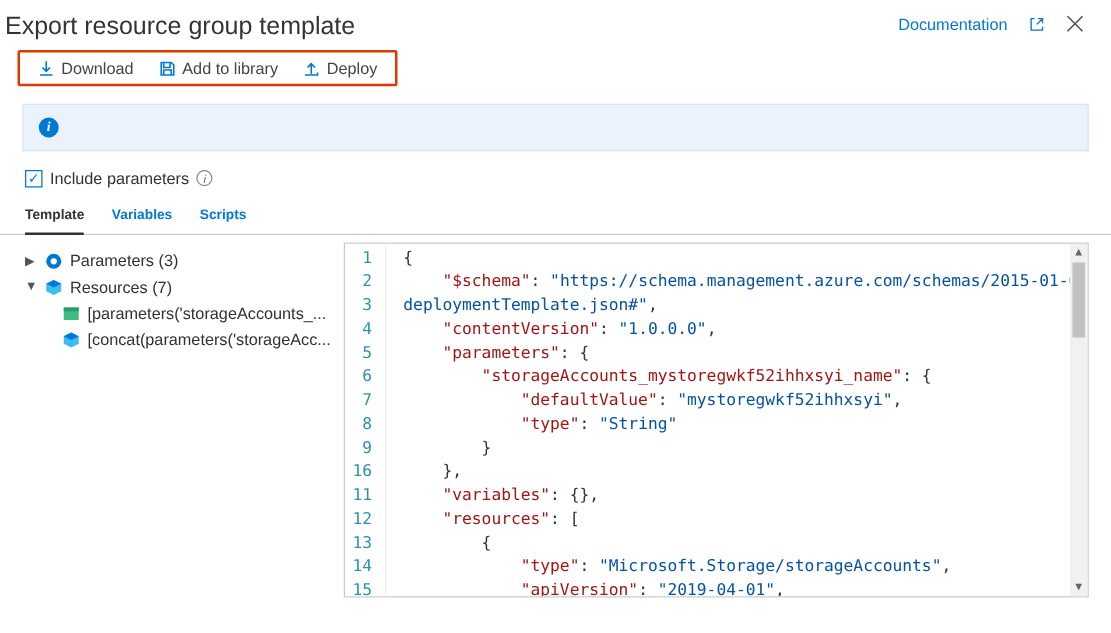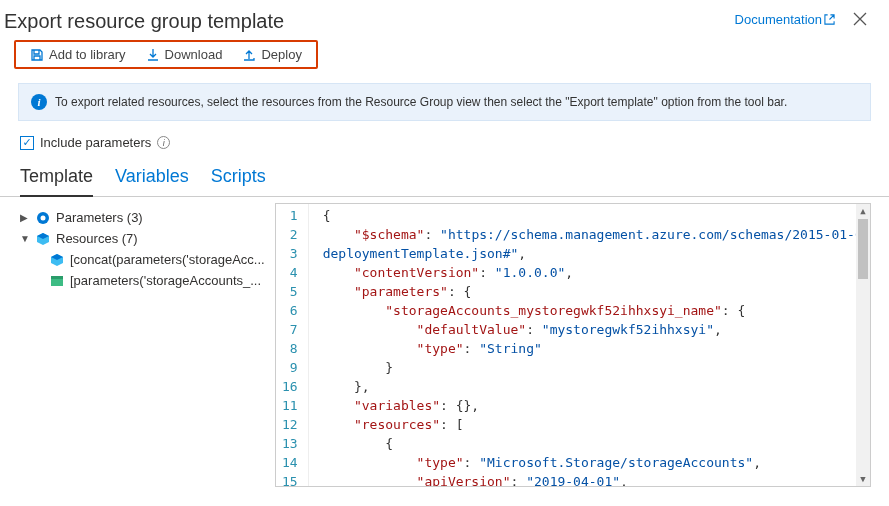--- a/index.html
+++ b/index.html
@@ -2,33 +2,33 @@
 <html><head>
 <meta charset="utf-8">
 <style>
   * { box-sizing: border-box; margin: 0; padding: 0; }
   body { font-family: "Segoe UI", Arial, sans-serif; font-size: 13px; color: #323130; background: #fff; width: 889px; height: 506px; overflow: hidden; }
   .header { padding: 10px 18px 4px 4px; display: flex; justify-content: space-between; align-items: flex-start; }
   .header-left { }
   .title { font-size: 20px; font-weight: 400; color: #333; }
   .subtitle { font-size: 11px; color: #666; margin-top: 1px; }
   .header-right { display: flex; align-items: center; gap: 14px; }
-  .doc-link { color: #0078d4; font-size: 13px; display: flex; align-items: center; gap: 2px; cursor: pointer; }
+  .doc-link { color: #0078d4; font-size: 13px; display: flex; align-items: center; gap: 18px; cursor: pointer; }
   .close-btn { font-size: 18px; color: #555; cursor: pointer; padding: 2px 4px; }
   .toolbar { display: flex; gap: 0; padding: 3px 14px 6px 14px; }
   .toolbar-group { display: flex; border: 2px solid #d83b01; border-radius: 2px; padding: 2px 4px; }
   .tb-btn { display: flex; align-items: center; gap: 5px; padding: 3px 10px; cursor: pointer; color: #444; }
   .tb-btn .ico { color: #0078d4; display: flex; }
   .info-bar { margin: 8px 18px 12px 18px; background: #eaf2fb; border: 1px solid #d6e5f5; padding: 10px 12px; display: flex; align-items: center; gap: 8px; color: #333; font-size: 12px; }
   .info-ico { width: 16px; height: 16px; background: #0078d4; border-radius: 50%; color: #fff; font-size: 11px; display: flex; align-items: center; justify-content: center; font-style: italic; font-family: serif; font-weight: bold; flex-shrink: 0; }
   .include-row { padding: 2px 20px 10px 20px; display: flex; align-items: center; gap: 6px; }
   .chk { width: 14px; height: 14px; border: 1px solid #0078d4; display: flex; align-items: center; justify-content: center; color: #0078d4; font-size: 11px; }
   .info-circ { width: 13px; height: 13px; border: 1px solid #888; border-radius: 50%; font-size: 9px; display: flex; align-items: center; justify-content: center; color: #666; font-style: italic; }
   .tabs { display: flex; gap: 22px; padding: 0 20px; border-bottom: 1px solid #ccc; }
-  .tab { padding: 6px 0 8px 0; cursor: pointer; color: #0078d4; font-size: 18px; }
+  .tab { padding: 6px 0 8px 0; cursor: pointer; color: #0078d4; font-size: 11px; font-weight: bold; }
   .tab.active { color: #333; border-bottom: 2px solid #333; margin-bottom: -1px; }
   .content { display: flex; height: 290px; padding: 6px 18px 0 18px; gap: 0; }
   .tree { width: 257px; padding: 4px 4px 0 0; font-size: 13px; overflow: hidden; }
   .tree-item { display: flex; align-items: center; gap: 6px; padding: 3px 2px; white-space: nowrap; overflow: hidden; text-overflow: ellipsis; cursor: pointer; }
   .tree-item.child { padding-left: 32px; }
   .caret { width: 10px; font-size: 10px; color: #555; }
   .tree-ico { display: flex; }
   .editor-wrap { flex: 1; border: 1px solid #ccc; display: flex; overflow: hidden; font-family: Consolas, monospace; font-size: 13px; }
   .gutter { background: #fff; color: #2b91af; text-align: right; padding: 2px 10px 2px 6px; line-height: 19px; user-select: none; border-right: 1px solid #eee; }
   .code { flex: 1; padding: 2px 4px 2px 14px; line-height: 19px; white-space: pre; overflow: hidden; color: #333; position: relative; }
@@ -62,47 +62,46 @@
         </svg>
     </div>
   </div>
 </div>
 
 <div class="toolbar">
   <div class="toolbar-group">
     <div class="tb-btn">
       <span class="ico">
         <svg width="14" height="14" viewBox="0 0 14 14">
+            <path fill="none" stroke="#0078d4" stroke-width="1.3" d="M7 1v8 M4 6l3 3 3-3 M2 12h10"></path>
+          </svg>
+      </span>
+      <span>Download</span>
+    </div>
+    <div class="tb-btn">
+      <span class="ico">
+        <svg width="14" height="14" viewBox="0 0 14 14">
             <path fill="none" stroke="#0078d4" stroke-width="1.3" d="M2 2h8l2 2v8H2z M4 2v4h5V2 M4 12V8h6v4"></path>
           </svg>
       </span>
       <span>Add to library</span>
-    </div>
-    <div class="tb-btn">
-      <span class="ico">
-        <svg width="14" height="14" viewBox="0 0 14 14">
-            <path fill="none" stroke="#0078d4" stroke-width="1.3" d="M7 1v8 M4 6l3 3 3-3 M2 12h10"></path>
-          </svg>
-      </span>
-      <span>Download</span>
     </div>
     <div class="tb-btn">
       <span class="ico">
         <svg width="14" height="14" viewBox="0 0 14 14">
             <path fill="none" stroke="#0078d4" stroke-width="1.3" d="M7 11V3 M4 6l3-3 3 3 M2 12h10v-2"></path>
           </svg>
       </span>
       <span>Deploy</span>
     </div>
   </div>
 </div>
 
 <div class="info-bar">
   <div class="info-ico">i</div>
-  <span>To export related resources, select the resources from the Resource Group view then select the "Export template" option from the tool bar.</span>
 </div>
 
 <div class="include-row">
   <div class="chk">✓</div>
   <span>Include parameters</span>
   <div class="info-circ">i</div>
 </div>
 
 <div class="tabs">
   <div class="tab active">Template</div>
@@ -127,35 +126,35 @@
       <span class="tree-ico">
         <svg width="14" height="14" viewBox="0 0 14 14">
             <path fill="#3dbcf2" d="M7 1 L13 4v6L7 13 1 10V4z"></path>
             <path fill="#0078d4" d="M7 1 L13 4 7 7 1 4z"></path>
           </svg>
       </span>
       <span>Resources (7)</span>
     </div>
     <div class="tree-item child">
       <span class="tree-ico">
+        <svg width="14" height="12" viewBox="0 0 14 12">
+            <rect x="1" y="1" width="12" height="10" fill="#3dbc84"></rect>
+            <rect x="1" y="1" width="12" height="3" fill="#2a9c6a"></rect>
+          </svg>
+      </span>
+      <span>[parameters('storageAccounts_...</span>
+    </div>
+    <div class="tree-item child">
+      <span class="tree-ico">
         <svg width="14" height="14" viewBox="0 0 14 14">
             <path fill="#3dbcf2" d="M7 1 L13 4v6L7 13 1 10V4z"></path>
             <path fill="#0078d4" d="M7 1 L13 4 7 7 1 4z"></path>
           </svg>
       </span>
       <span>[concat(parameters('storageAcc...</span>
-    </div>
-    <div class="tree-item child">
-      <span class="tree-ico">
-        <svg width="14" height="12" viewBox="0 0 14 12">
-            <rect x="1" y="1" width="12" height="10" fill="#3dbc84"></rect>
-            <rect x="1" y="1" width="12" height="3" fill="#2a9c6a"></rect>
-          </svg>
-      </span>
-      <span>[parameters('storageAccounts_...</span>
     </div>
   </div>
 
   <div class="editor-wrap">
     <div class="gutter">
       <div>1</div>
         <div>2</div>
         <div>3</div>
         <div>4</div>
         <div>5</div>

